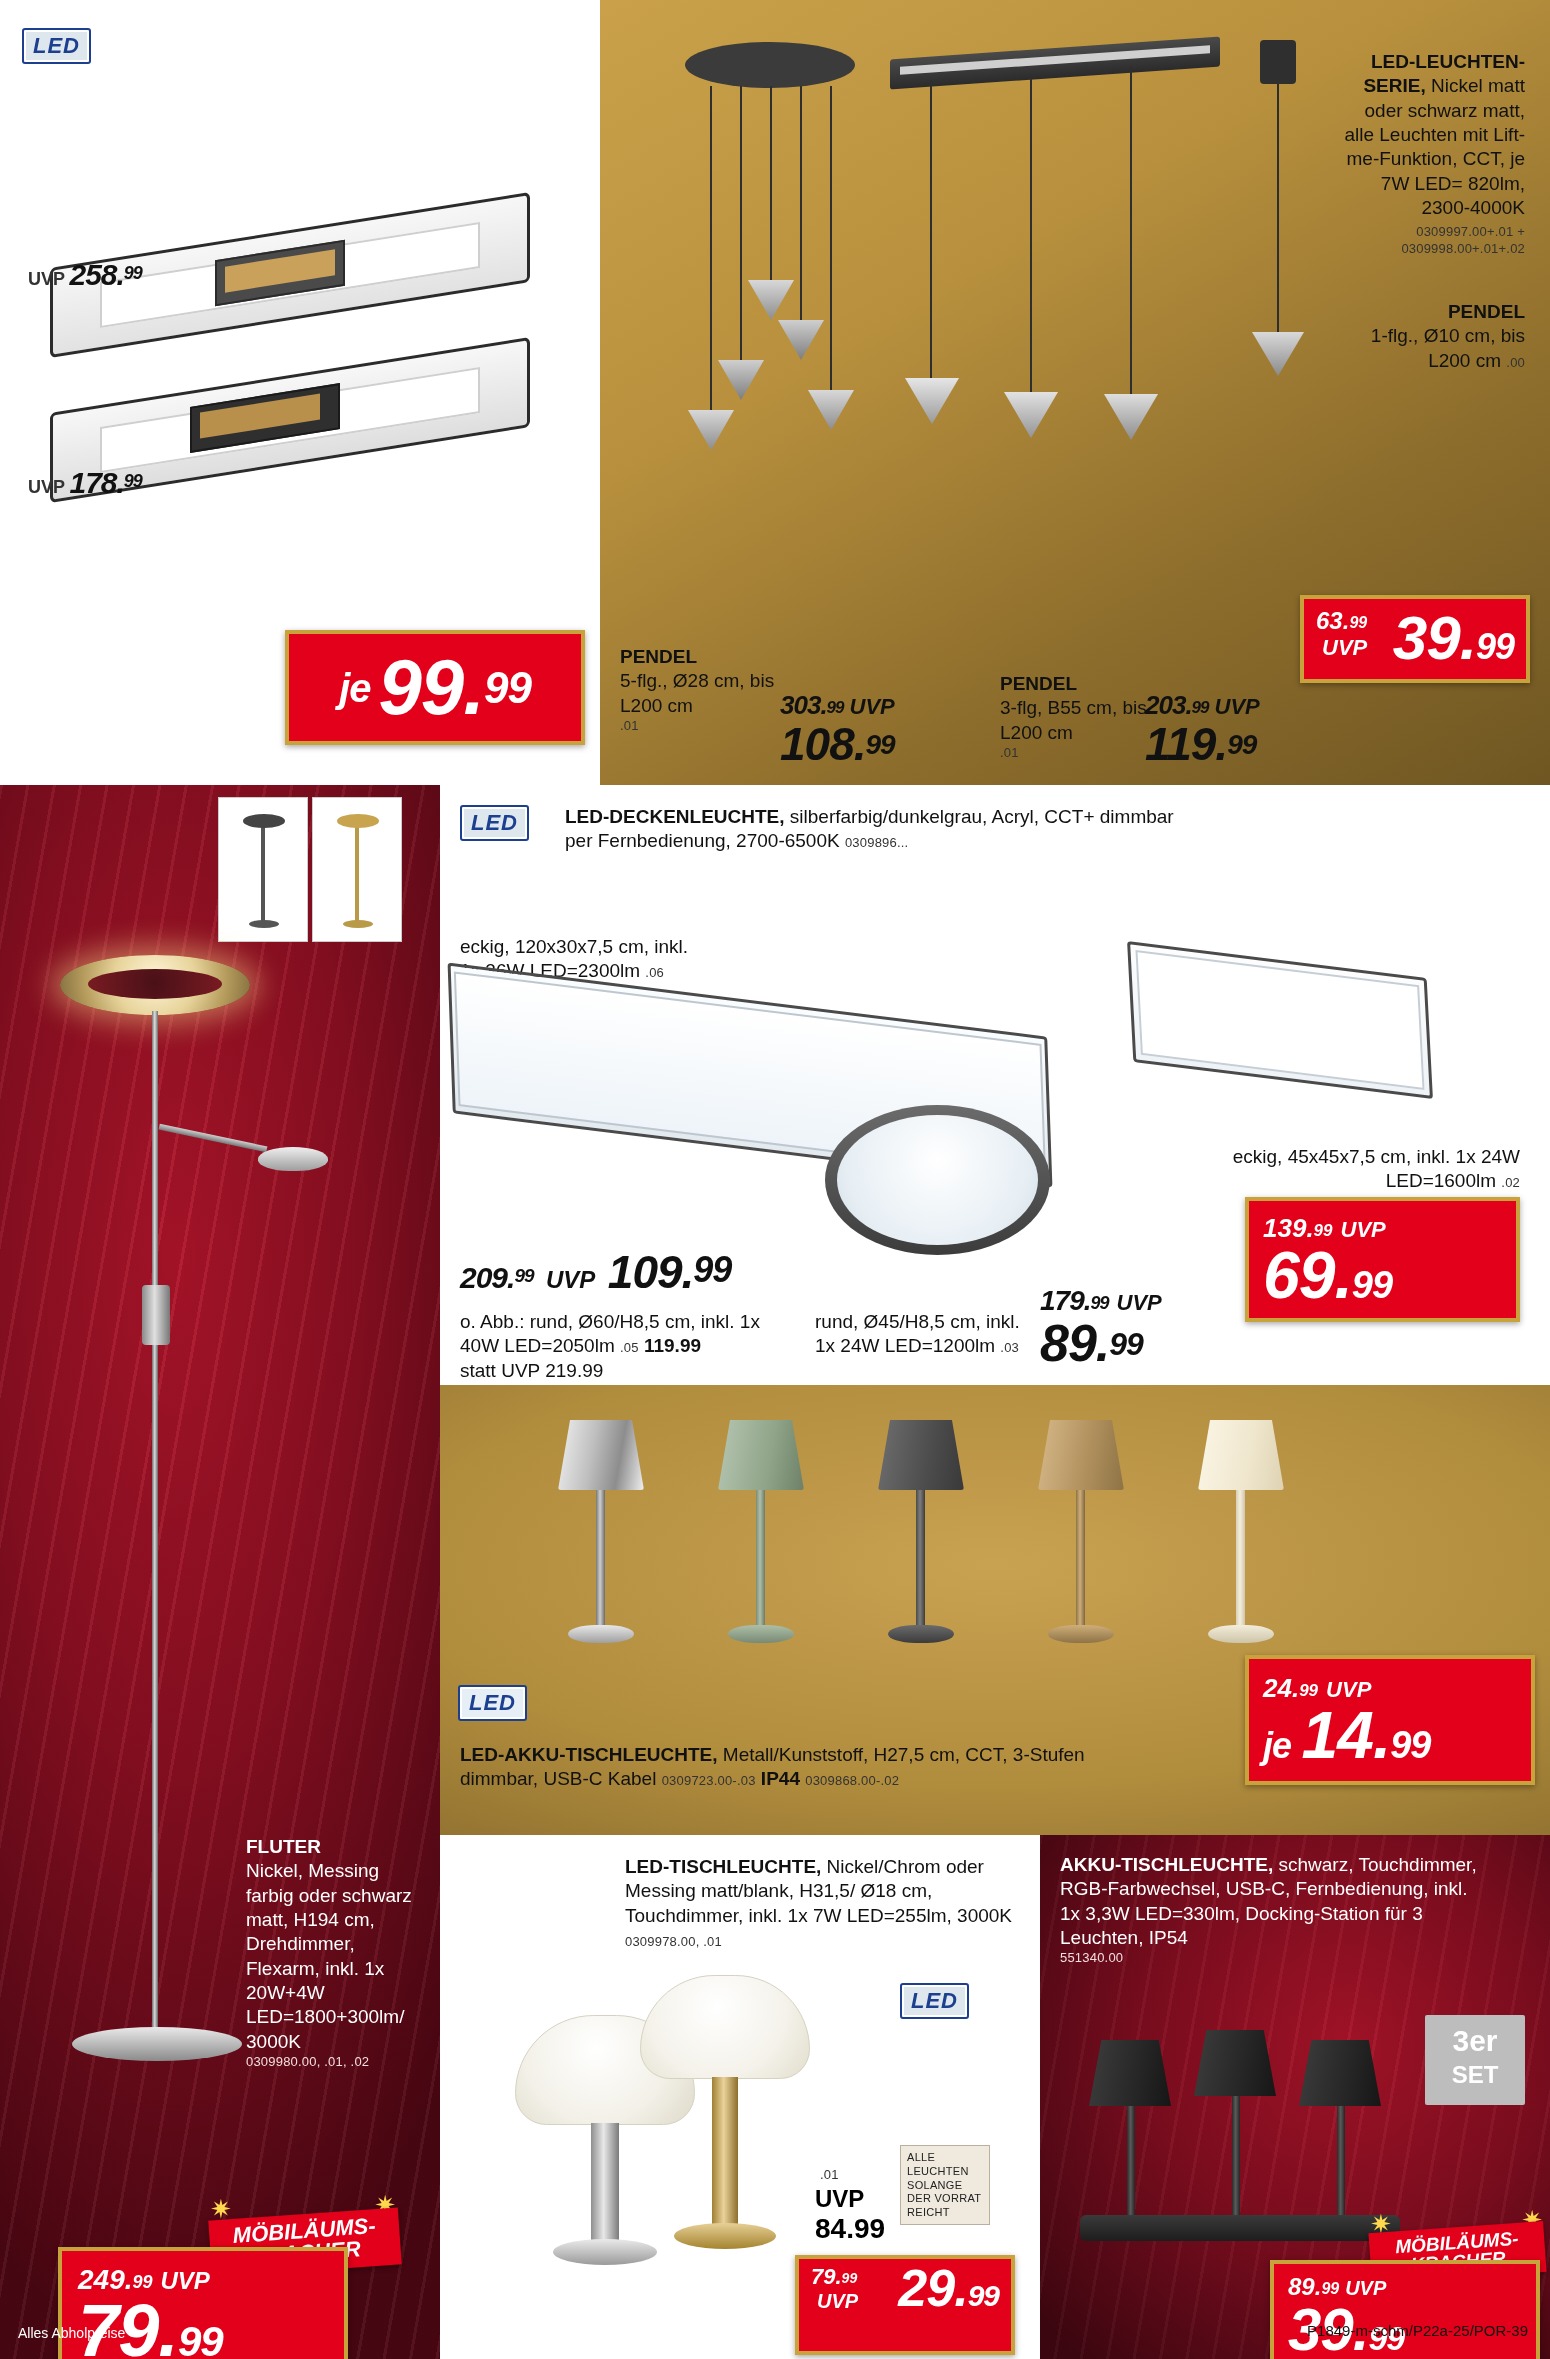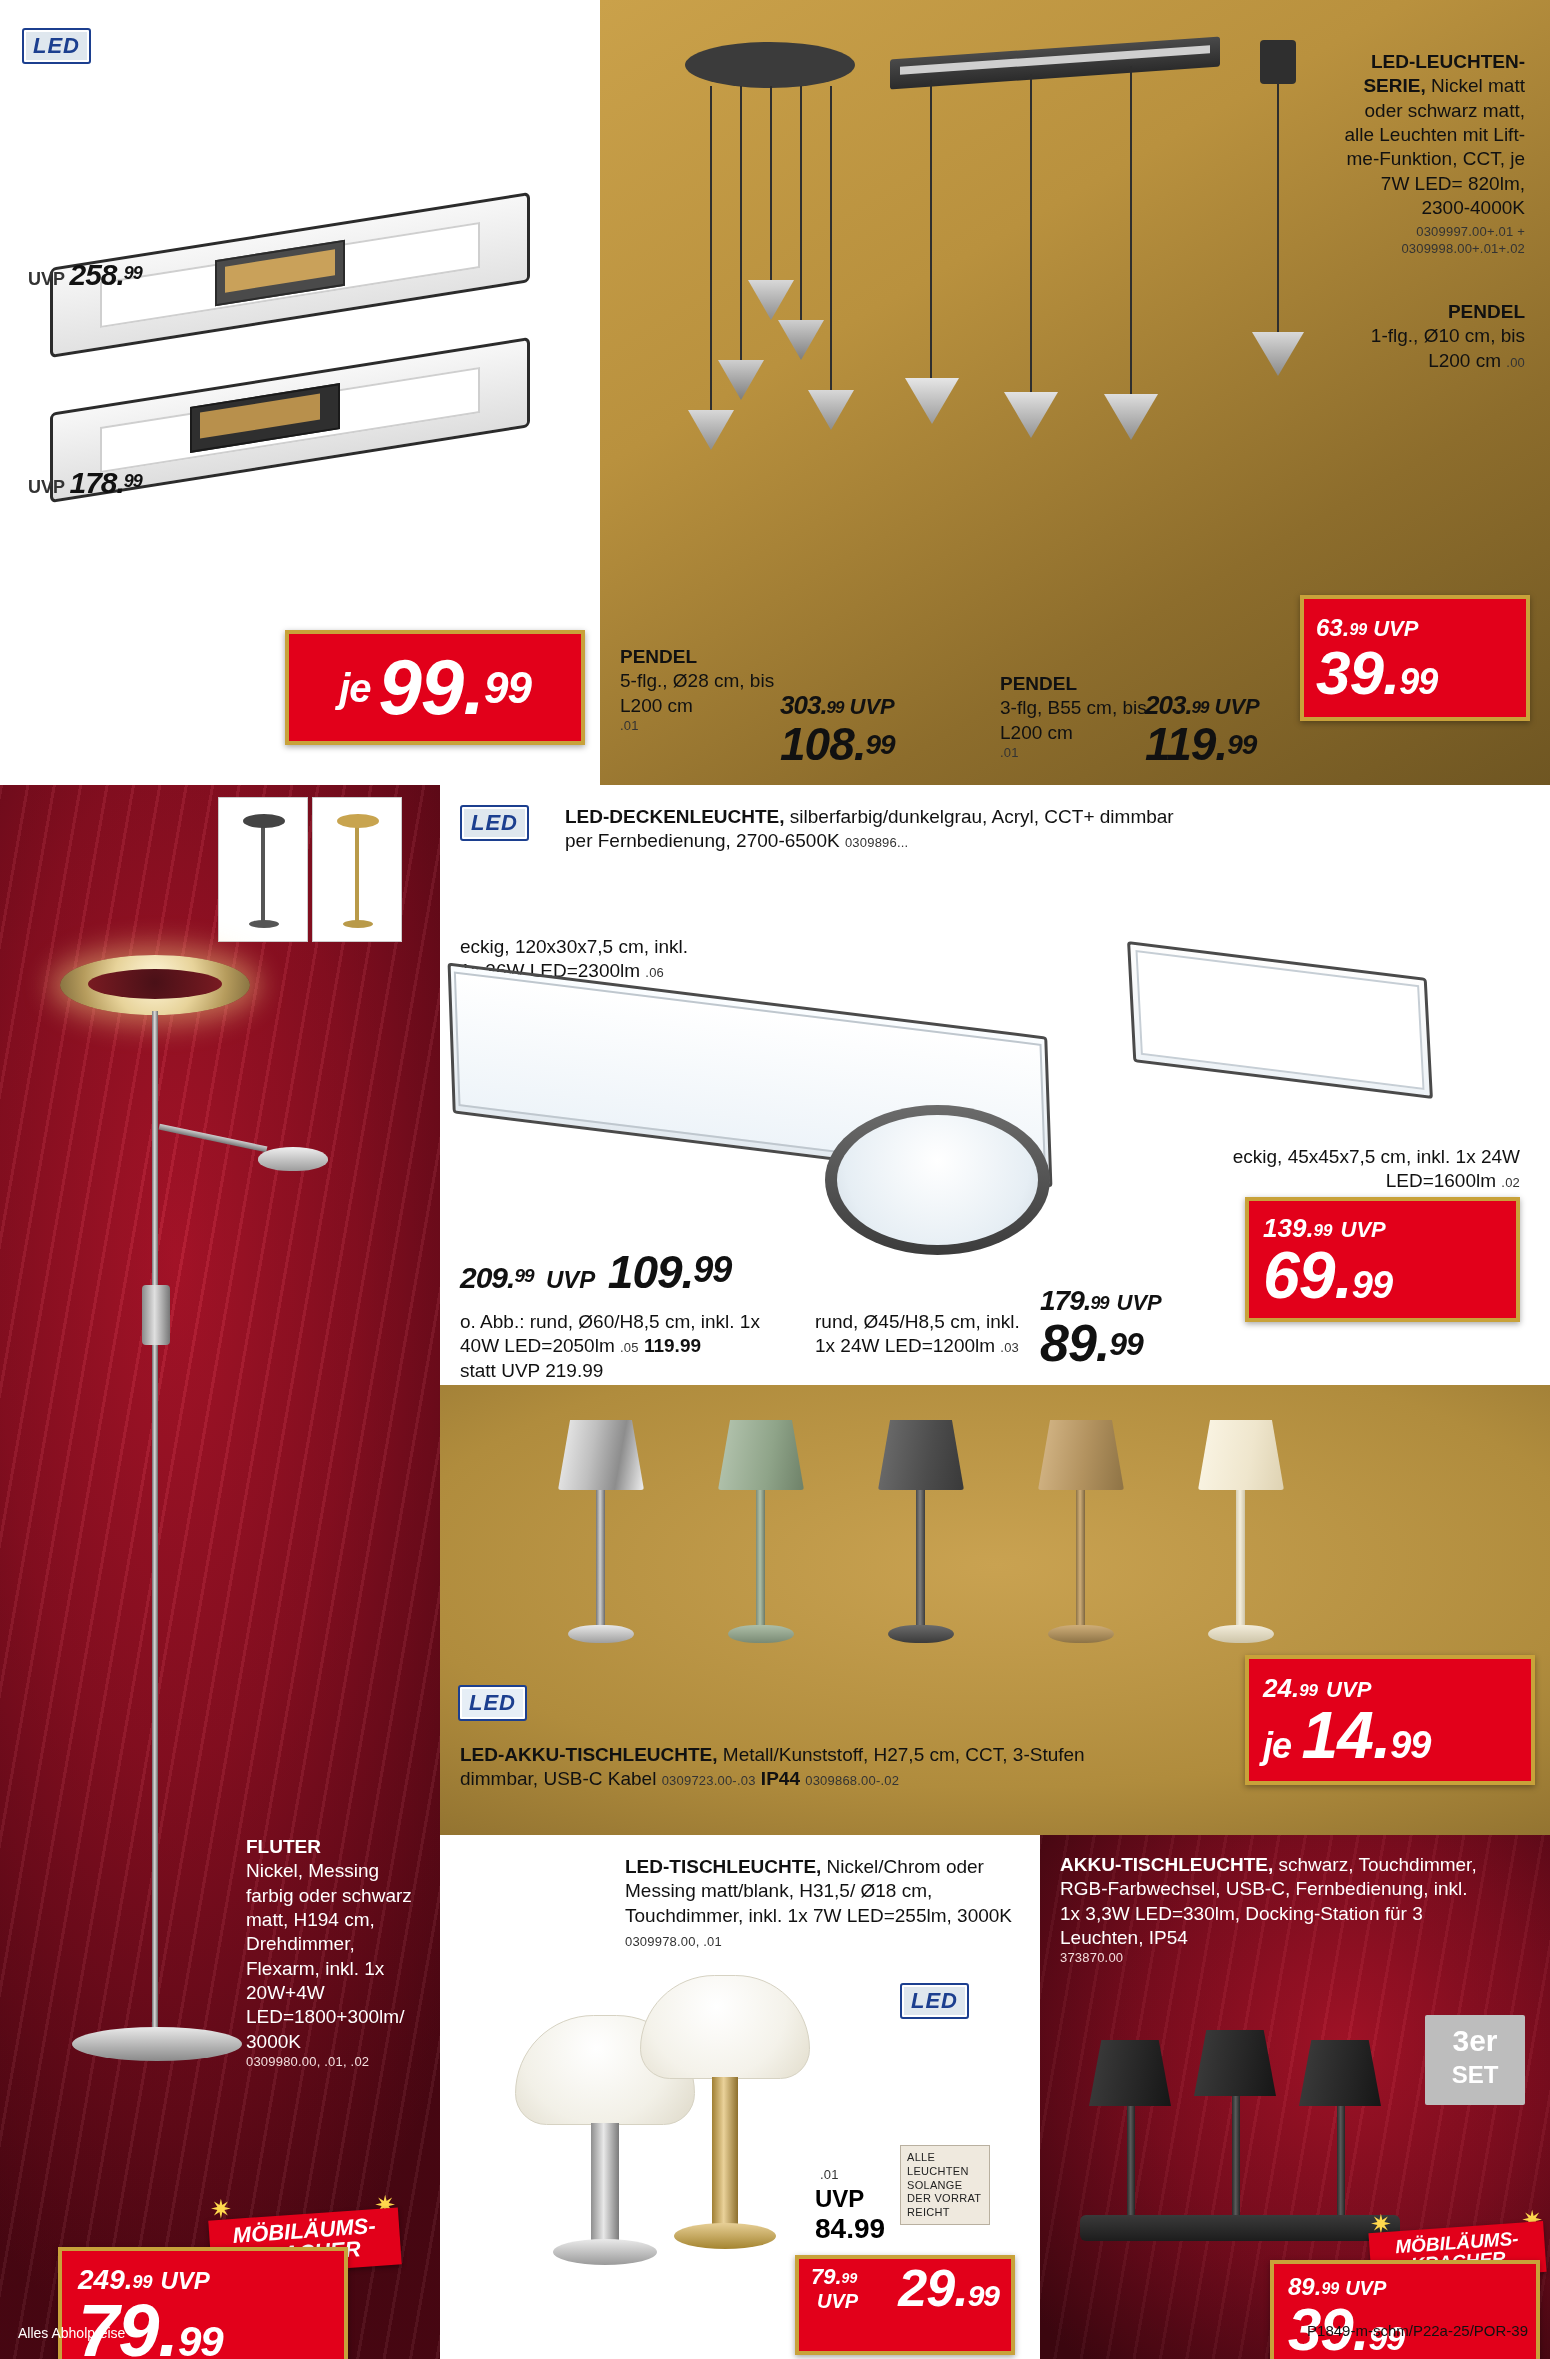--- a/index.html
+++ b/index.html
@@ -162,21 +162,21 @@
       <span>Nickel matt oder schwarz matt, alle Leuchten mit Lift-me-Funktion, CCT, je 7W LED= 820lm, 2300-4000K</span>
       <div class="artno" style="margin-top:4px;">0309997.00+.01 + 0309998.00+.01+.02</div>
     </div>
 
     <div class="blk txt" style="left:735px;top:300px;width:190px;text-align:right;">
       <b>PENDEL</b><br>
       <span>1-flg., Ø10 cm, bis L200 cm</span>
       <span class="artno">.00</span>
     </div>
 
-    <div class="blk pricered" style="left:700px;top:595px;width:230px;height:126px;flex-direction:column;align-items:flex-start;padding:8px 12px;justify-content:center;">
+    <div class="blk pricered" style="left:700px;top:595px;width:230px;height:88px;flex-direction:row;align-items:flex-start;padding:8px 12px;justify-content:center;">
       <div style="font-size:0;">
         <span class="uvp-strike" style="font-size:24px;">63.</span><span class="uvp-strike" style="font-size:16px;vertical-align:super;">99</span>
         <span class="uvp-lbl" style="font-size:22px;margin-left:6px;">UVP</span>
       </div>
       <div style="margin-top:2px;">
         <span class="bigprice" style="font-size:62px;">39.</span><span class="bigprice cents" style="font-size:36px;">99</span>
       </div>
     </div>
 
     <div class="blk txt" style="left:20px;top:645px;width:160px;">
@@ -427,21 +427,21 @@
       </div>
     </div>
   </div>
 
   <div class="blk redcurtain2" style="left:1040px;top:1835px;width:510px;height:524px;overflow:hidden;">
     <div class="curtainlines" style="opacity:.55;"></div>
 
     <div class="blk txt" style="left:20px;top:18px;width:420px;color:#fff;">
       <b>AKKU-TISCHLEUCHTE,</b>
       <span>schwarz, Touchdimmer, RGB-Farbwechsel, USB-C, Fernbedienung, inkl. 1x 3,3W LED=330lm, Docking-Station für 3 Leuchten, IP54</span>
-      <div class="artno" style="color:#f5dede;">373870.00</div>
+      <div class="artno" style="color:#f5dede;">551340.00</div>
     </div>
 
     <div class="blk" style="left:35px;top:205px;width:110px;height:220px;">
       <div class="blk" style="left:14px;top:0;width:82px;height:66px;background:linear-gradient(100deg,#3d3d3d,#262626 60%,#161616);clip-path:polygon(15% 0,85% 0,100% 100%,0 100%);"></div>
       <div class="blk" style="left:52px;top:66px;width:8px;height:120px;background:linear-gradient(90deg,#2b2b2b,#5a5a5a 45%,#242424);"></div>
     </div>
     <div class="blk" style="left:140px;top:195px;width:110px;height:230px;">
       <div class="blk" style="left:14px;top:0;width:82px;height:66px;background:linear-gradient(100deg,#3d3d3d,#262626 60%,#161616);clip-path:polygon(15% 0,85% 0,100% 100%,0 100%);"></div>
       <div class="blk" style="left:52px;top:66px;width:8px;height:130px;background:linear-gradient(90deg,#2b2b2b,#5a5a5a 45%,#242424);"></div>
     </div>

